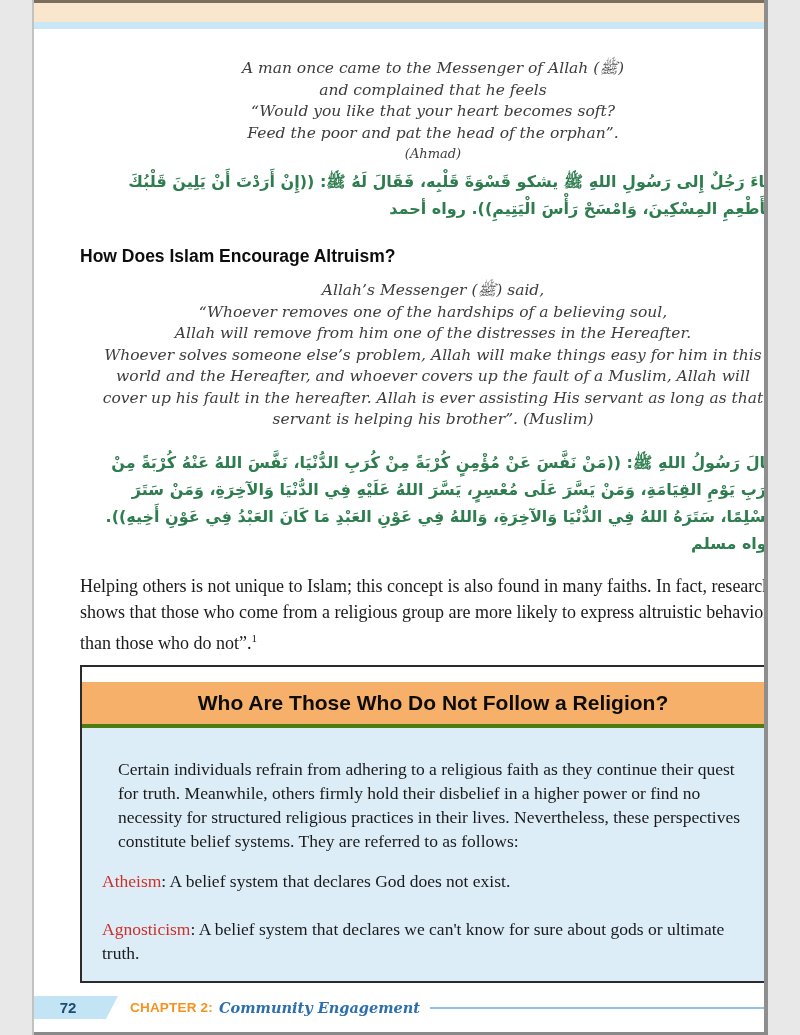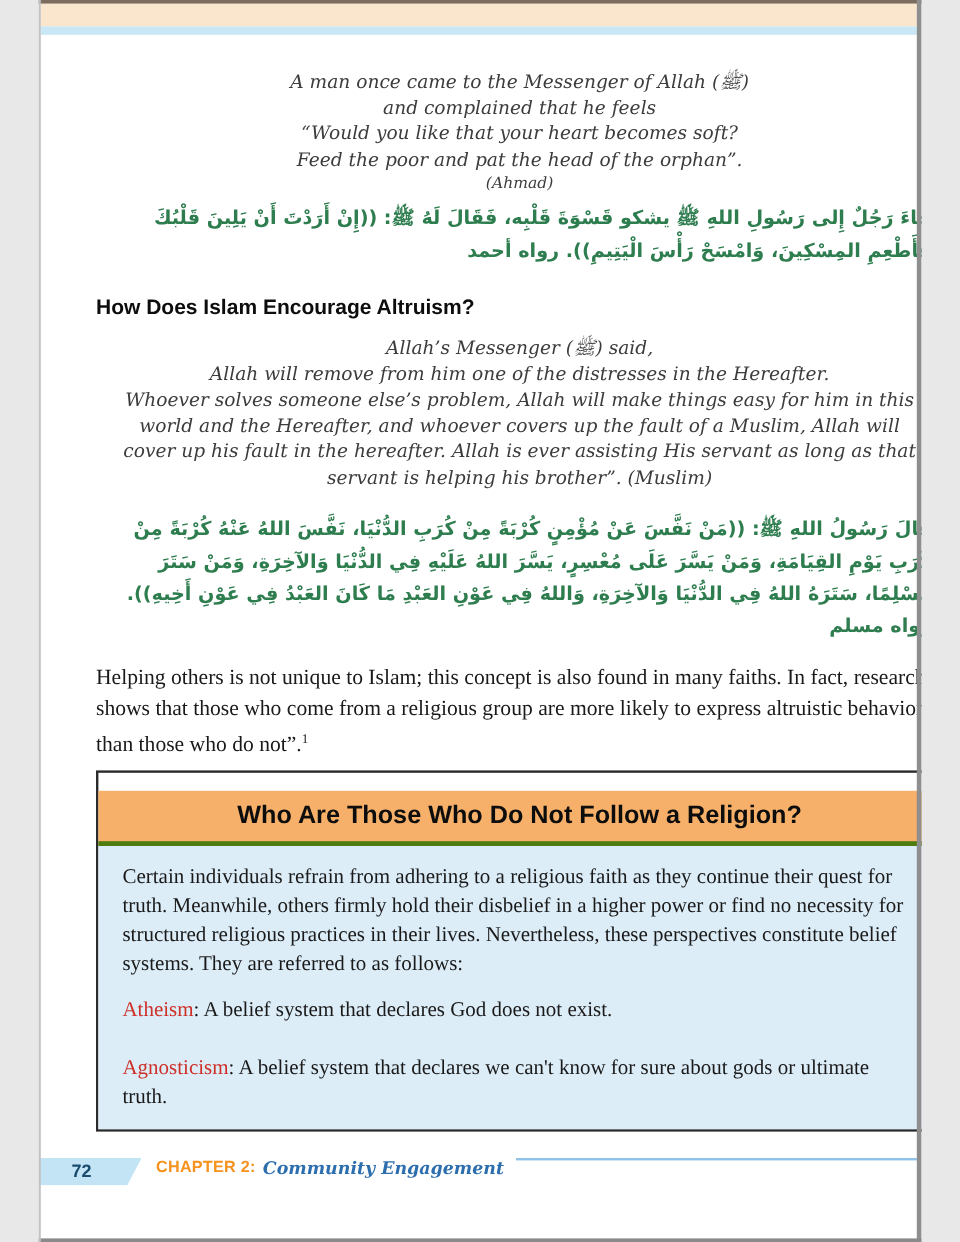--- a/index.html
+++ b/index.html
@@ -44,28 +44,28 @@
   .religion-box { margin-top:9px; border:2px solid #2b2b2b; }
   .religion-box-header {
     background:#f6b069; border-bottom:4px solid #4d7c0f; text-align:center;
     padding:9px 6px; font-family:"Liberation Sans", sans-serif;
     font-weight:bold; font-size:21px; color:#0d0d0d;margin-top:15px;
   }
   .religion-box-body {
     background:#dcedf8; padding:13px 20px 16px 20px;
     font-size:17.5px; line-height:24px;
   }
-  .box-paragraph { margin:0; }
+  .box-paragraph { margin:16px; }
   .term-def { margin:15px 0 0 0; }
   .term-def.t2 { margin-top:24px; }
   .term { color:#ce3028; }
 
   .page-footer {
-    position:absolute; left:0; right:4px; bottom:47px; height:23px;
-    display:flex; 
+    position:absolute; left:0; right:4px; bottom:16px; height:23px;
+    display:flex; align-items:center;
   }
   .page-number-badge {
     width:86px; height:23px; background:#c3e4f5;
     clip-path:polygon(0 0, 100% 0, 86% 100%, 0 100%);
     display:flex; align-items:center; justify-content:center;
     box-sizing:border-box; padding-right:14px;
     font-family:"Liberation Sans", sans-serif; font-weight:bold;
     font-size:15px; color:#1b4d70; flex:0 0 auto;
   }
   .chapter-label {
@@ -99,20 +99,21 @@
       <div class="quote-source">(Ahmad)</div>
     </div>
 
     <div class="arabic" dir="rtl">جاءَ رَجُلٌ إِلى رَسُولِ اللهِ ﷺ يشكو قَسْوَةَ قَلْبِه، فَقَالَ لَهُ ﷺ: ((إِنْ أَرَدْتَ أَنْ يَلِينَ قَلْبُكَ فَأَطْعِمِ المِسْكِينَ، وَامْسَحْ رَأْسَ الْيَتِيمِ)). رواه أحمد</div>
 
     <h2 class="section-heading">How Does Islam Encourage Altruism?</h2>
 
 
     <div class="script-quote q2">
       <div>Allah’s Messenger (ﷺ) said,</div>
+      <div>“Whoever removes one of the hardships of a believing soul,</div>
       <div>Allah will remove from him one of the distresses in the Hereafter.</div>
       <div>Whoever solves someone else’s problem, Allah will make things easy for him in this</div>
       <div>world and the Hereafter, and whoever covers up the fault of a Muslim, Allah will</div>
       <div>cover up his fault in the hereafter. Allah is ever assisting His servant as long as that</div>
       <div>servant is helping his brother”. (Muslim)</div>
     </div>
 
     <div class="arabic arabic2" dir="rtl">قَالَ رَسُولُ اللهِ ﷺ: ((مَنْ نَفَّسَ عَنْ مُؤْمِنٍ كُرْبَةً مِنْ كُرَبِ الدُّنْيَا، نَفَّسَ اللهُ عَنْهُ كُرْبَةً مِنْ كُرَبِ يَوْمِ القِيَامَةِ، وَمَنْ يَسَّرَ عَلَى مُعْسِرٍ، يَسَّرَ اللهُ عَلَيْهِ فِي الدُّنْيَا وَالآخِرَةِ، وَمَنْ سَتَرَ مُسْلِمًا، سَتَرَهُ اللهُ فِي الدُّنْيَا وَالآخِرَةِ، وَاللهُ فِي عَوْنِ العَبْدِ مَا كَانَ العَبْدُ فِي عَوْنِ أَخِيهِ)). رواه مسلم</div>
 
     <p class="body-text para2"><span>Helping others is not unique to Islam; this concept is also found in many faiths. In fact, research shows that those who come from a religious group are more likely to express altruistic behavior than those who do not”.</span><sup>1</sup></p>

